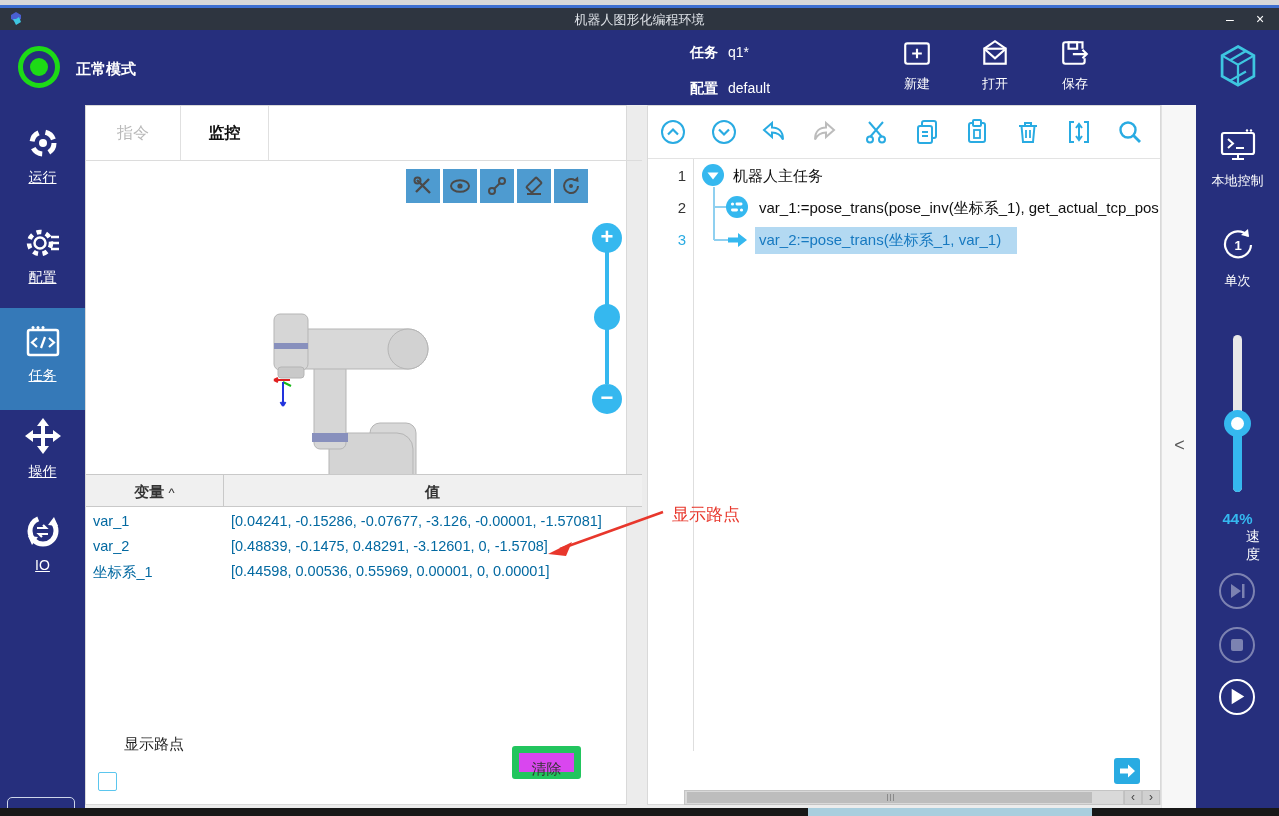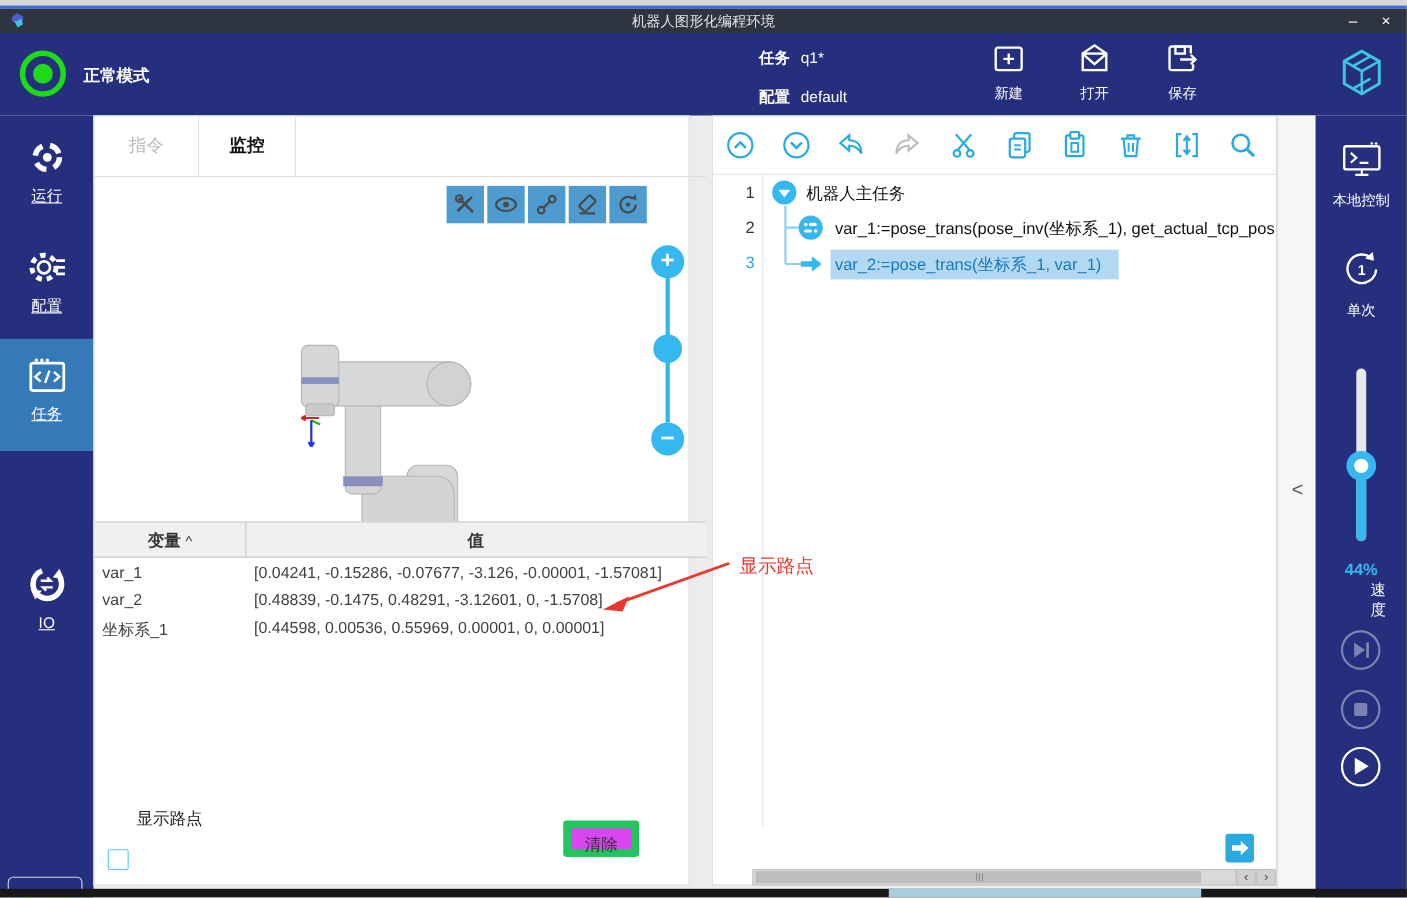--- a/index.html
+++ b/index.html
@@ -37,21 +37,21 @@
   
   .tbtn { position:absolute; top:63px; width:34px; height:34px; background:#4e9bd0; cursor:pointer; }
   .tbtn svg { position:absolute; left:6px; top:6px; }
   
   .zoombtn { position:absolute; left:506px; width:30px; height:30px; border-radius:50%; background:#35b8ef; color:#fff; text-align:center; line-height:28px; font-size:22px; font-weight:bold; cursor:pointer; }
   #zoomtrack { position:absolute; left:519px; top:146px; width:4px; height:132px; background:#35b8ef; }
   #zoomknob { position:absolute; left:508px; top:198px; width:26px; height:26px; border-radius:50%; background:#35b8ef; cursor:pointer; }
   
   #vartable-header { position:absolute; left:0; top:368px; width:556px; height:33px; background:#f0f0f0; border-top:1px solid #c9c9c9; border-bottom:1px solid #c9c9c9; font-size:15px; font-weight:bold; color:#333; }
   .vh-cell { position:absolute; top:0; height:33px; line-height:33px; text-align:center; }
-  .vrow { position:absolute; left:0; width:556px; height:25px; font-size:14.5px; color:#404040; cursor:default; }
+  .vrow { position:absolute; left:0; width:556px; height:25px; font-size:14.5px; color:#0369a1; cursor:default; }
   .vrow .nm { position:absolute; left:7px; top:3px; }
   .vrow .vl { position:absolute; left:145px; top:3px; }
   #vcol-div { position:absolute; left:137px; top:368px; width:1px; height:33px; background:#c9c9c9; }
   
   #waypoint-check { position:absolute; left:12px; top:666px; width:19px; height:19px; border:1px solid #5bc6ee; background:#fff; border-radius:2px; cursor:pointer; }
   #waypoint-label { position:absolute; left:38px; top:629px; font-size:15px; color:#222;text-align:right; }
   #clearbtn { position:absolute; left:426px; top:640px; width:69px; height:33px; background:#d946ef; border:7px solid #22c55e; border-radius:3px; font-size:15px; color:#333; text-align:center; line-height:31px; cursor:pointer; }
   
   #codetoolbar { position:absolute; left:0; top:0; width:512px; height:53px; border-bottom:1px solid #e3e3e3; }
   .cicon { position:absolute; top:12px; width:28px; height:28px; cursor:pointer; }
@@ -170,20 +170,27 @@
     <svg width="40" height="34" viewBox="0 0 40 34">
       <rect x="5" y="5" width="30" height="25" rx="2" fill="none" stroke="#fff" stroke-width="2.5"></rect>
       <circle cx="10" cy="2.5" r="1.5" fill="#fff"></circle>
         <circle cx="15" cy="2.5" r="1.5" fill="#fff"></circle>
         <circle cx="20" cy="2.5" r="1.5" fill="#fff"></circle>
       <path d="M14 13 l-5 4.5 5 4.5 M26 13 l5 4.5 -5 4.5 M22 12 l-4 11" fill="none" stroke="#fff" stroke-width="2.2"></path>
     </svg>
     <div class="lbl">任务</div>
   </div>
 
+  <div class="side-item" style="top:312px">
+    <svg width="38" height="38" viewBox="0 0 38 38">
+      <path d="M19 8 V30 M8 19 H30" stroke="#fff" stroke-width="4"></path>
+      <path d="M19 1 l-6 8 h12 Z M19 37 l-6 -8 h12 Z M1 19 l8 -6 v12 Z M37 19 l-8 -6 v12 Z" fill="#fff"></path>
+    </svg>
+    <div class="lbl">操作</div>
+  </div>
 
   <div class="side-item" style="top:408px">
     <svg width="38" height="36" viewBox="0 0 38 36">
       <circle cx="19" cy="18" r="13" fill="none" stroke="#fff" stroke-width="5" stroke-dasharray="56 14"></circle>
       <path d="M30 4 l4 9 -10 -1 Z M8 32 l-4 -9 10 1 Z" fill="#fff"></path>
       <path d="M13 15 h9 l-3 -3 M24 21 h-9 l3 3" fill="none" stroke="#fff" stroke-width="2.2"></path>
     </svg>
     <div class="lbl">IO</div>
   </div>
 

